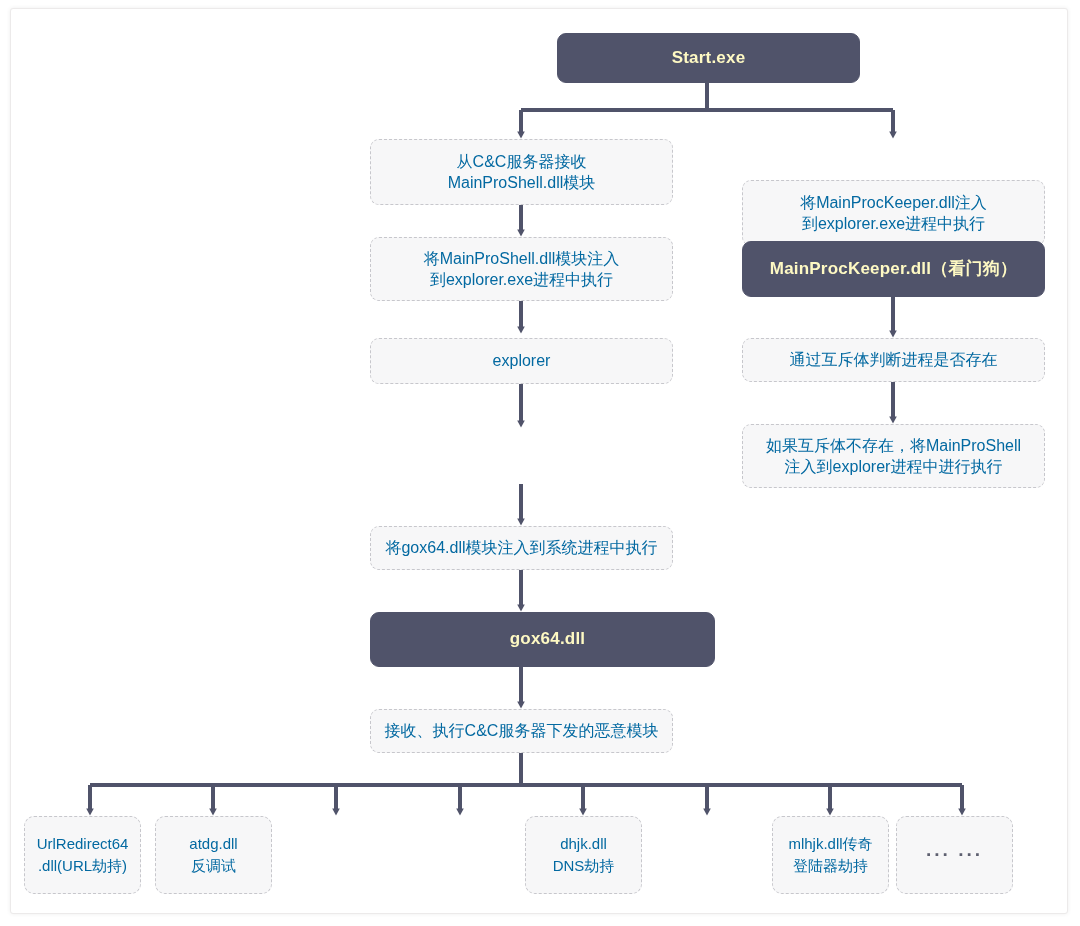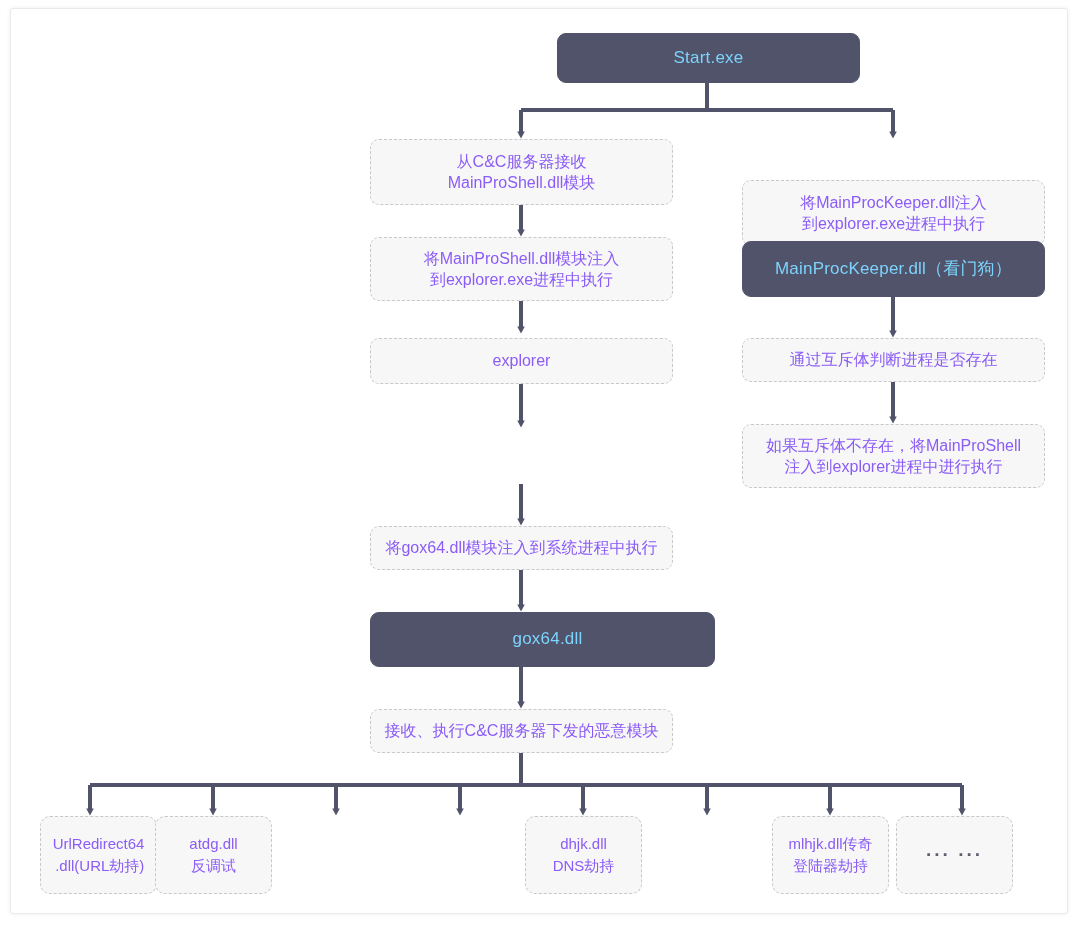--- a/index.html
+++ b/index.html
@@ -45,29 +45,29 @@
     display: flex;
     align-items: center;
     justify-content: center;
     text-align: center;
     border-radius: 9px;
     line-height: 1.32;
     white-space: pre-line;
   }
   .node.solid {
     background: #50536a;
-    color: #7dd3fc;
+    color: #fef9c3;
     border: 1px solid #50536a;
     font-size: 17px;
-    font-weight: 400;
+    font-weight: 700;
     letter-spacing: .2px;
   }
   .node.dashed {
     background: #f7f7f8;
-    color: #8b5cf6;
+    color: #0369a1;
     border: 1px dashed #c7c7cc;
     font-size: 16px;
     font-weight: 500;
   }
   .node.leaf {
     font-size: 15px;
     border-radius: 10px;
     line-height: 1.45;
     padding: 0 4px;
   }
@@ -144,21 +144,21 @@
   <div class="node dashed" style="left:742px; top:139px; width:303px; height:66px;margin-top:41px;">将MainProcKeeper.dll注入
 到explorer.exe进程中执行</div>
 
   <div class="node solid" style="left:742px; top:241px; width:303px; height:56px;">MainProcKeeper.dll（看门狗）</div>
 
   <div class="node dashed" style="left:742px; top:338px; width:303px; height:44px;">通过互斥体判断进程是否存在</div>
 
   <div class="node dashed" style="left:742px; top:424px; width:303px; height:64px;">如果互斥体不存在，将MainProShell
 注入到explorer进程中进行执行</div>
 
-  <div class="node dashed leaf" style="left:40px; top:816px; width:117px; height:78px;text-align:right;">UrlRedirect64
+  <div class="node dashed leaf" style="left:24px; top:816px; width:117px; height:78px;">UrlRedirect64
 .dll(URL劫持)</div>
 
   <div class="node dashed leaf" style="left:155px; top:816px; width:117px; height:78px;">atdg.dll
 反调试</div>
 
 
 
   <div class="node dashed leaf" style="left:525px; top:816px; width:117px; height:78px;">dhjk.dll
 DNS劫持</div>
 

